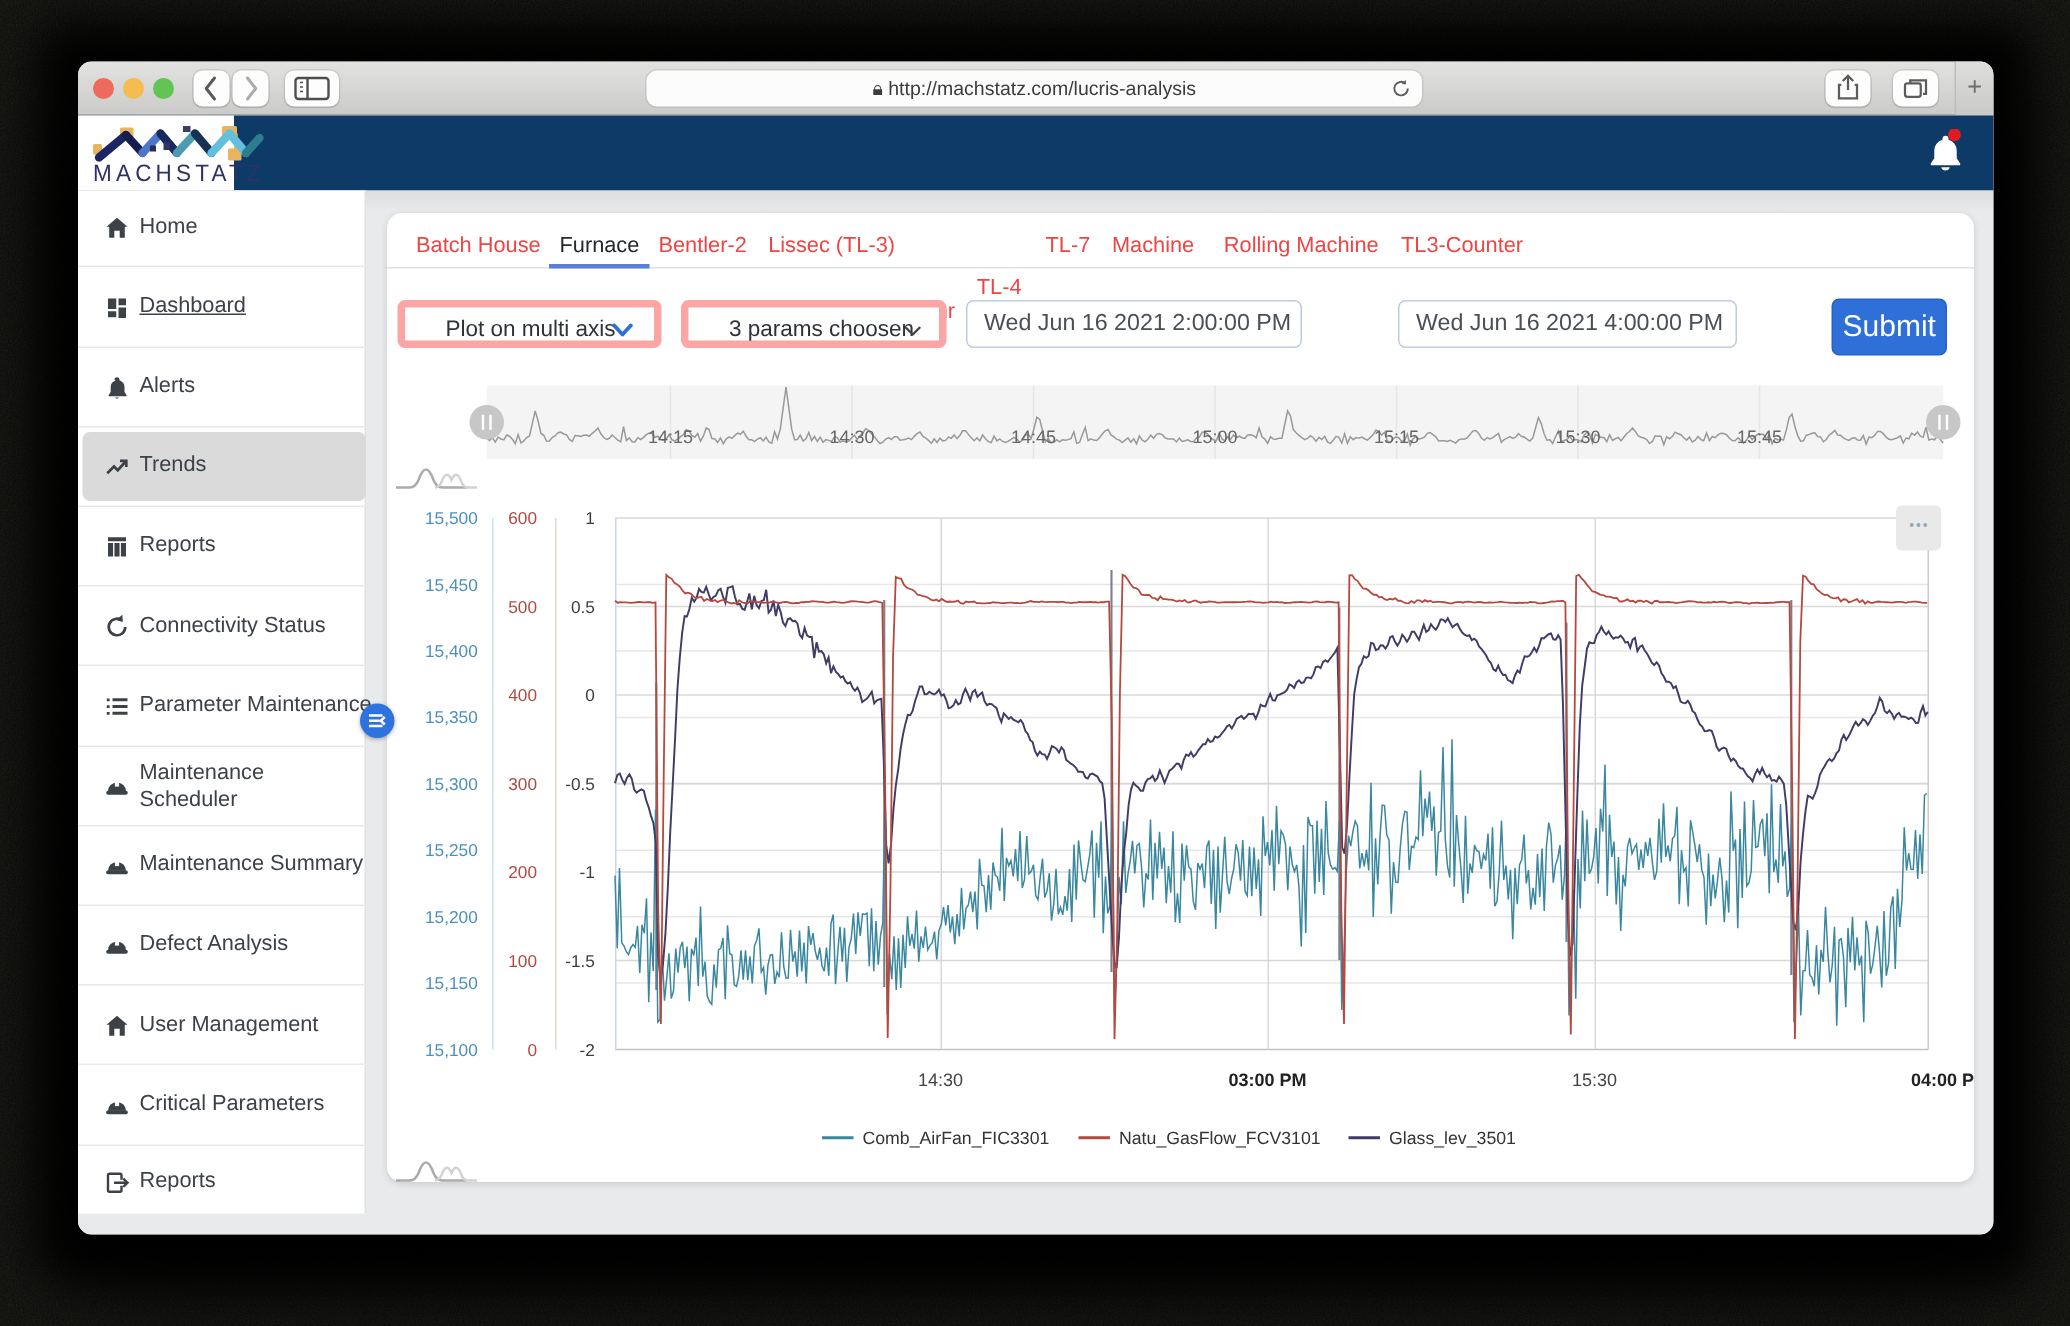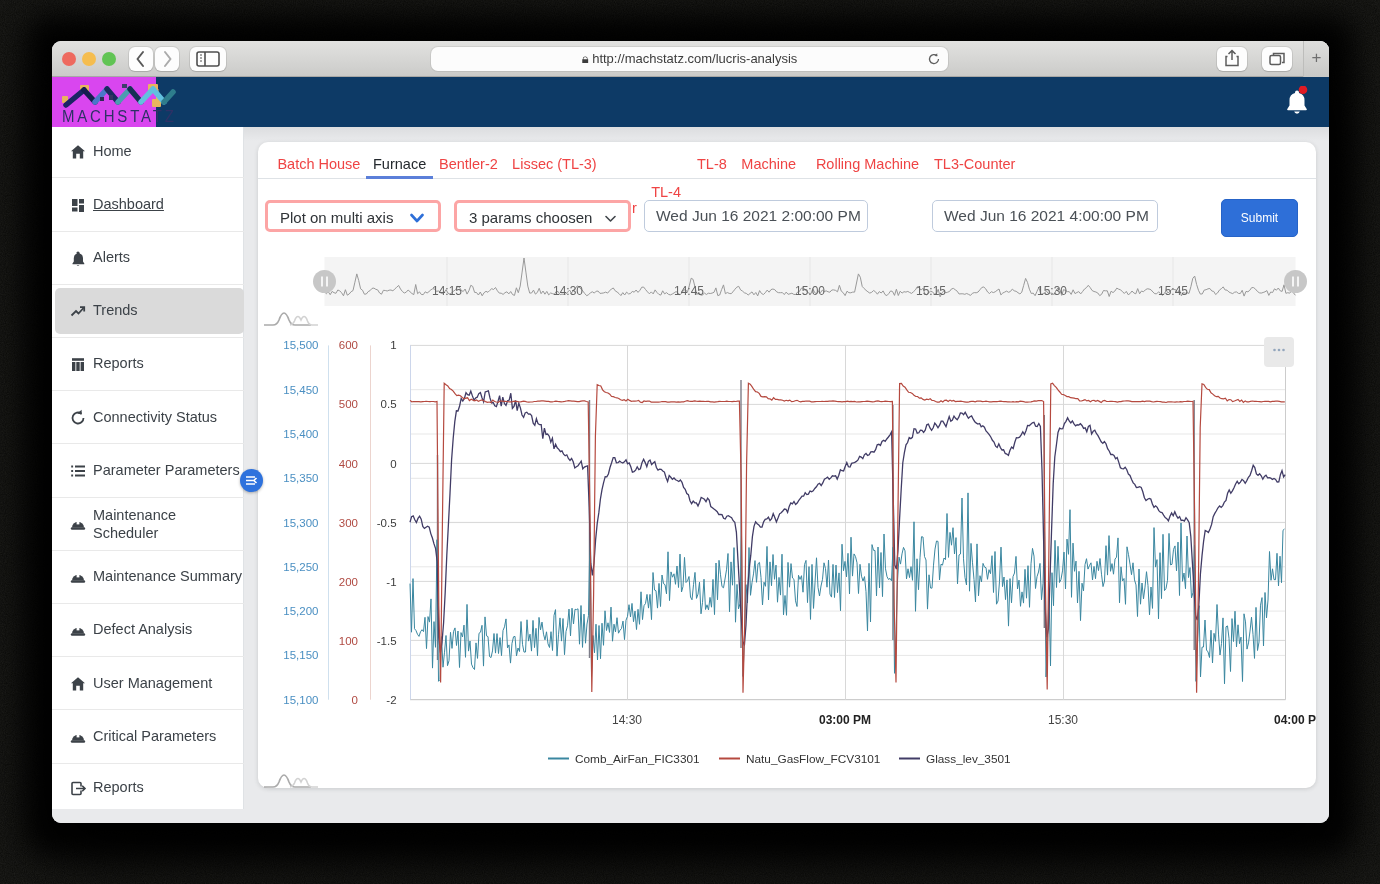--- a/index.html
+++ b/index.html
@@ -7,40 +7,40 @@
 
 .toolbar { position:absolute; left:0; top:0; width:100%; height:36px; background:linear-gradient(#e2e2e0,#cbcbc9); border-bottom:1px solid #a8a8a6; }
 .tl { position:absolute; top:11px; width:14px; height:14px; border-radius:50%; }
 .tl.r { left:10px; background:#ee6a5f; }
 .tl.y { left:30px; background:#f5bd4f; }
 .tl.g { left:50px; background:#61c454; }
 .tbtn { position:absolute; top:6px; height:24px; background:#fdfdfd; border-radius:6px; box-shadow:0 0 0 1px rgba(0,0,0,0.08), 0 1px 1px rgba(0,0,0,0.1); }
 .urlbar { position:absolute; left:379px; top:6px; width:517px; height:24px; background:#fcfcfc; border-radius:7px; box-shadow:0 0 0 1px rgba(0,0,0,0.07); font-size:13px; color:#3c3c3c; text-align:center; line-height:24px; }
 
 .appbar { position:absolute; left:0; top:36px; width:100%; height:50px; background:#0d3a66; }
-.logo { position:absolute; left:0; top:0; width:104px; height:50px; background:#d946ef; }
+.logo { position:absolute; left:0; top:0; width:104px; height:50px; background:#ffffff; }
 .logo .txt { position:absolute; left:10px; top:30px; font-size:15px; letter-spacing:2.8px; color:#2e3166; font-weight:400; transform:scaleY(1.05); transform-origin:top left; }
 
 .page { position:absolute; left:0; top:86px; width:100%; height:696px; background:linear-gradient(#dcdddf, #e9eaec 14px); }
 .sidebar { position:absolute; left:0; top:0; width:192px; height:682px; background:#fff; border-right:1px solid #dfe2e5; }
 .sbsep { position:absolute; left:0; width:192px; height:1px; background:#e9e9e9; }
 .sbtext { position:absolute; left:41px; font-size:14.5px; color:#3c4248; white-space:nowrap; }
 .sbicon { position:absolute; left:17px; width:18px; height:18px; }
 .trhl { position:absolute; left:3px; top:161px; width:189px; height:46px; background:#dadada; border-radius:5px; }
 .toggle { position:absolute; left:188px; top:342px; width:23px; height:23px; border-radius:50%; background:#2e72dd; box-shadow:0 1px 3px rgba(0,0,0,0.3); z-index:10; }
 .card { position:absolute; left:206px; top:15px; width:1058px; height:646px; background:#fff; border-radius:10px; box-shadow:0 1px 4px rgba(60,64,67,0.18); }
 
 .tabs { position:absolute; left:0px; top:0; width:100%; height:37px; border-bottom:1px solid #dee2e6; }
 .tab { position:absolute; top:10px; height:27px; line-height:24px; font-size:14.5px; color:#ef4444; white-space:nowrap; }
 .tab.active { color:#24292e; border-bottom:3px solid #5b7fd9; padding:0 7px; }
 
 .ctl { position:absolute; height:32px; border-radius:5px; background:#fff; font-size:15px; color:#2f3337; }
-.dd { border:3px solid #fca5a5; line-height:30px; padding-left:12px; }
+.dd { border:5px solid #fca5a5; line-height:30px; padding-left:27px; }
 .dt { border:1px solid #bfcbdd; line-height:30px; padding-left:11px; font-size:15.5px; color:#4a5056; }
-.submit { position:absolute; left:963px; top:57px; width:77px; height:38px; background:#2e6fd8; border:1px solid #2663c7; border-radius:5px; color:#fff; font-size:12px; text-align:center; line-height:36px; }
+.submit { position:absolute; left:963px; top:57px; width:77px; height:38px; background:#2e6fd8; border:1px solid #2663c7; border-radius:5px; color:#fff; font-size:20px; text-align:center; line-height:36px; }
 svg { display:block; }
 .abs { position:absolute; }
 </style></head>
 <body>
 <svg width="1380" height="884" style="position:absolute;left:0;top:0;">
   <filter id="grain">
       <feTurbulence type="fractalNoise" baseFrequency="0.9" numOctaves="2" seed="4"></feTurbulence>
       <feColorMatrix type="matrix" values="0 0 0 0 0.25  0 0 0 0 0.25  0 0 0 0 0.22  0 0 0 0.5 0"></feColorMatrix>
     </filter>
   <rect width="1380" height="884" fill="#0b0b09"></rect>
@@ -164,21 +164,21 @@
       <div class="sbtext" style="top:228px;">Reports</div>
       <svg class="sbicon" style="top:282px;" viewBox="0 0 18 18">
           <path d="M14.5 9 a5.5 5.5 0 1 1 -2.1 -4.33" stroke="#3c4248" stroke-width="1.8" fill="none"></path>
           <path d="M12.6 0.8 L12.8 5.6 L8.3 4.4 Z" fill="#3c4248"></path>
         </svg>
       <div class="sbtext" style="top:282px;">Connectivity Status</div>
       <svg class="sbicon" style="top:335px;" viewBox="0 0 18 18">
           <path d="M6 4.5 h10 M6 9 h10 M6 13.5 h10" stroke="#3c4248" stroke-width="1.9"></path>
           <path d="M2.2 3.6 h1.9 v1.9 h-1.9 Z M2.2 8.1 h1.9 v1.9 h-1.9 Z M2.2 12.6 h1.9 v1.9 h-1.9 Z" fill="#3c4248"></path>
         </svg>
-      <div class="sbtext" style="top:335px;">Parameter Parameters</div>
+      <div class="sbtext" style="top:335px;">Parameter Maintenance</div>
       <svg class="sbicon" style="top:388px;" viewBox="0 0 18 18">
           <path d="M3 12.5 a6 5.8 0 0 1 12 0 Z" fill="#3c4248"></path>
           <rect x="1.8" y="12.2" width="14.4" height="2.6" rx="1.3" fill="#3c4248"></rect>
           <rect x="7.6" y="5.4" width="2.8" height="4" fill="#fff"></rect>
         </svg>
       <div class="sbtext" style="top:379px; line-height:18px; white-space:normal; width:110px;">Maintenance Scheduler</div>
       <svg class="sbicon" style="top:441px;" viewBox="0 0 18 18">
           <path d="M3 12.5 a6 5.8 0 0 1 12 0 Z" fill="#3c4248"></path>
           <rect x="1.8" y="12.2" width="14.4" height="2.6" rx="1.3" fill="#3c4248"></rect>
           <rect x="7.6" y="5.4" width="2.8" height="4" fill="#fff"></rect>
@@ -213,21 +213,21 @@
         </svg>
     </div>
     <div class="card">
       <div class="tabs">
         <div class="tab" style="left:19.4px;">Batch House</div>
         <div class="tab active" style="left:108.0px;">Furnace</div>
         <div class="tab" style="left:181.0px;">Bentler-2</div>
         <div class="tab" style="left:254.1px;">Lissec (TL-3)</div>
         <div class="tab" style="left:349.7px;margin-top:44px;">Lehr</div>
         <div class="tab" style="left:393.2px;margin-top:28px;">TL-4</div>
-        <div class="tab" style="left:439.0px;">TL-8</div>
+        <div class="tab" style="left:439.0px;">TL-7</div>
         <div class="tab" style="left:483.3px;">Machine</div>
         <div class="tab" style="left:557.9px;">Rolling Machine</div>
         <div class="tab" style="left:676.0px;">TL3-Counter</div>
       </div>
       <div class="ctl dd" style="left:7px; top:58px; width:176px;">Plot on multi axis<svg class="abs" style="right:14px; top:10px;" width="14" height="11" viewBox="0 0 14 11">
             <path d="M1.5 2 L7 8 L12.5 2" stroke="#2e6fd8" stroke-width="2.6" fill="none" stroke-linecap="round" stroke-linejoin="round"></path>
           </svg></div>
       <div class="ctl dd" style="left:196px; top:58px; width:177px;">3 params choosen<svg class="abs" style="right:12px; top:12px;" width="11" height="8" viewBox="0 0 11 8">
             <path d="M1 1.5 L5.5 6 L10 1.5" stroke="#41464b" stroke-width="1.6" fill="none" stroke-linecap="round" stroke-linejoin="round"></path>
           </svg></div>

